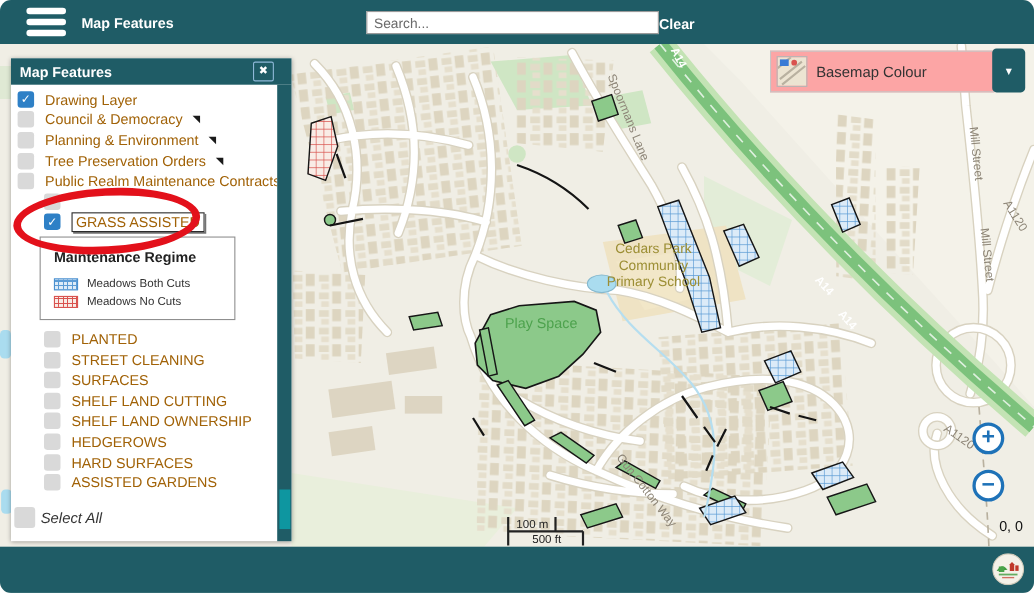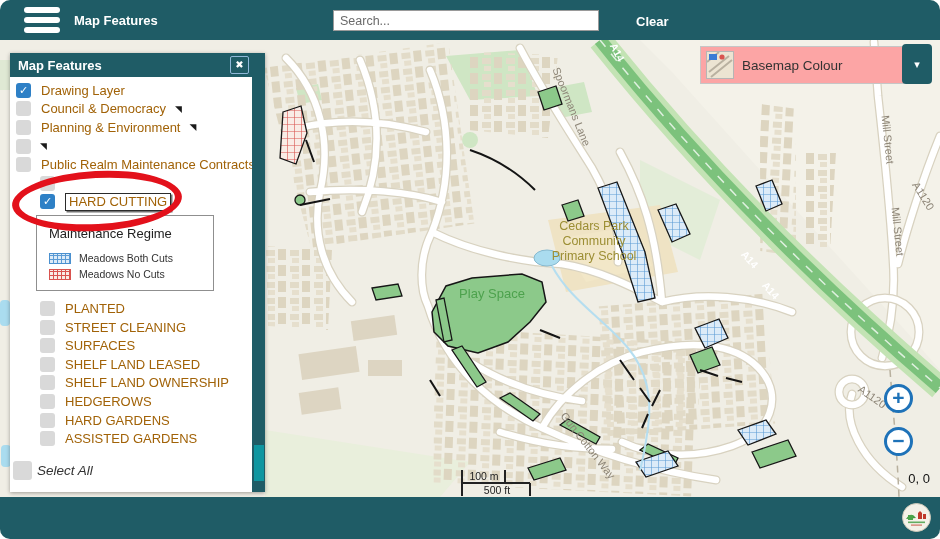--- a/index.html
+++ b/index.html
@@ -5,21 +5,21 @@
   html,body{margin:0;padding:0;background:#ffffff;font-family:"Liberation Sans","DejaVu Sans",sans-serif;}
   .app{position:relative;width:940px;height:539px;border-radius:10px;overflow:hidden;background:#f0eee5;}
 
   
   .topbar{position:absolute;left:0;top:0;width:940px;height:40px;background:#1f5c66;z-index:30;display:flex;align-items:center;}
   .burger{margin-left:24px;width:36px;height:26px;display:flex;flex-direction:column;justify-content:space-between;cursor:pointer;}
   .burger span{display:block;height:6px;border-radius:3px;background:#ffffff;}
   .topbar .apptitle{color:#fff;font-size:13px;font-weight:bold;margin-left:14px;}
   .searchbox{position:absolute;left:333px;top:10px;width:252px;height:17px;border:1px solid #9a9a9a;background:#fff;font-size:12.5px;padding:1px 6px;color:#14532d;outline:none;}
   .searchbox::placeholder{color:#6a6a6a;}
-  .clearbtn{position:absolute;left:636px;top:14px;color:#fff;font-size:13px;font-weight:bold;cursor:pointer;}
+  .clearbtn{position:absolute;left:599px;top:14px;color:#fff;font-size:13px;font-weight:bold;cursor:pointer;}
 
   
   .footer{position:absolute;left:0;top:497px;width:940px;height:42px;background:#1f5c66;z-index:30;}
   .logo{position:absolute;right:9px;top:6px;width:29px;height:29px;}
 
   
   svg.map{position:absolute;left:0;top:40px;z-index:1;}
   .lblg{fill:#8d8577;font-size:11px;}
   .lblw{fill:#ffffff;font-size:10.5px;font-weight:bold;}
   .lblo{fill:#9c8e34;font-size:12.5px;}
@@ -47,21 +47,21 @@
   .row.ind{padding-left:30px;}
   .cb{width:15px;height:15px;border-radius:3px;background:#d9d9d9;flex:0 0 auto;display:flex;align-items:center;justify-content:center;}
   .cb .tick{display:none;color:#fff;font-size:11px;font-weight:bold;}
   .cb.checked{background:#2e80c6;}
   .cb.checked .tick{display:block;}
   .rlabel{margin-left:10px;font-size:13px;color:#a16207;white-space:nowrap;}
   .exp{margin-left:9px;font-size:9px;color:#1a1a1a;}
   .gcbox{border:1.6px solid #2b2b2b;padding:0 3px 1px 3px;box-shadow:1.5px 1.5px 0 rgba(40,40,40,.65);}
   
   .legend{margin:4px 0 8px 26px;width:156px;border:1px solid #8f8f8f;background:#fff;padding:10px 8px 8px 12px;}
-  .ltitle{font-size:13px;font-weight:normal;color:#222;margin-bottom:9px;}
+  .ltitle{font-size:13px;font-weight:bold;color:#222;margin-bottom:9px;}
   .litem{display:flex;align-items:center;height:16px;}
   .llabel{margin-left:8px;font-size:10.5px;color:#333;}
   .sw{width:22px;height:11px;border:1px solid #666;box-sizing:border-box;flex:0 0 auto;}
   .sw-meadows-both-cuts{border-color:#4a90cf;background-color:#dcebf8;background-image:repeating-linear-gradient(0deg,transparent 0 3px,#5b9bd5 3px 4px),repeating-linear-gradient(90deg,transparent 0 3px,#5b9bd5 3px 4px);}
   .sw-meadows-no-cuts{border-color:#d9534f;background-color:#f9ece6;background-image:repeating-linear-gradient(0deg,transparent 0 3px,#d9534f 3px 4px),repeating-linear-gradient(90deg,transparent 0 3px,#d9534f 3px 4px);}
   .sw-meadows-one-cut{border-color:#f0973f;background-color:#fdf3e3;background-image:repeating-linear-gradient(0deg,transparent 0 3px,#f0973f 3px 4px),repeating-linear-gradient(90deg,transparent 0 3px,#f0973f 3px 4px);}
   .sw-standard{border-color:#3f7f3f;background:#8cc98a;}
   .selectall{position:absolute;left:3px;top:408px;display:flex;align-items:center;z-index:6;font-style:italic;}
   .selectall .cb{width:19px;height:19px;}
   .selectall .rlabel{margin-left:5px;font-size:13.5px;color:#333;}
@@ -263,36 +263,37 @@
         <span class="rlabel">Council &amp; Democracy</span>
         <span class="exp">◥</span>
       </div>
       <div class="row">
         <span class="cb"></span>
         <span class="rlabel">Planning &amp; Environment</span>
         <span class="exp">◥</span>
       </div>
       <div class="row">
         <span class="cb"></span>
+        <span class="rlabel">Tree Preservation Orders</span>
         <span class="exp">◥</span>
       </div>
       <div class="row">
         <span class="cb"></span>
         <span class="rlabel">Public Realm Maintenance Contracts</span>
 
       </div>
       <div class="row ind">
         <span class="cb"></span>
         <span class="rlabel"></span>
       </div>
       <div class="row ind">
         <span class="cb checked">
             <span class="tick">✓</span>
           </span>
-        <span class="rlabel gcbox">HARD CUTTING</span>
+        <span class="rlabel gcbox">GRASS ASSISTED</span>
       </div>
 
       <div class="legend">
         <div class="ltitle">Maintenance Regime</div>
         <div class="litem">
           <span class="sw sw-meadows-both-cuts"></span>
           <span class="llabel">Meadows Both Cuts</span>
         </div>
         <div class="litem">
           <span class="sw sw-meadows-no-cuts"></span>
@@ -307,33 +308,33 @@
       <div class="row ind">
         <span class="cb"></span>
         <span class="rlabel">STREET CLEANING</span>
       </div>
       <div class="row ind">
         <span class="cb"></span>
         <span class="rlabel">SURFACES</span>
       </div>
       <div class="row ind">
         <span class="cb"></span>
-        <span class="rlabel">SHELF LAND LEASED</span>
+        <span class="rlabel">SHELF LAND CUTTING</span>
       </div>
       <div class="row ind">
         <span class="cb"></span>
         <span class="rlabel">SHELF LAND OWNERSHIP</span>
       </div>
       <div class="row ind">
         <span class="cb"></span>
         <span class="rlabel">HEDGEROWS</span>
       </div>
       <div class="row ind">
         <span class="cb"></span>
-        <span class="rlabel">HARD GARDENS</span>
+        <span class="rlabel">HARD SURFACES</span>
       </div>
       <div class="row ind">
         <span class="cb"></span>
         <span class="rlabel">ASSISTED GARDENS</span>
       </div>
     </div>
     <div class="ptrack">
         <div class="pthumb"></div>
       </div>
     <div class="selectall">

